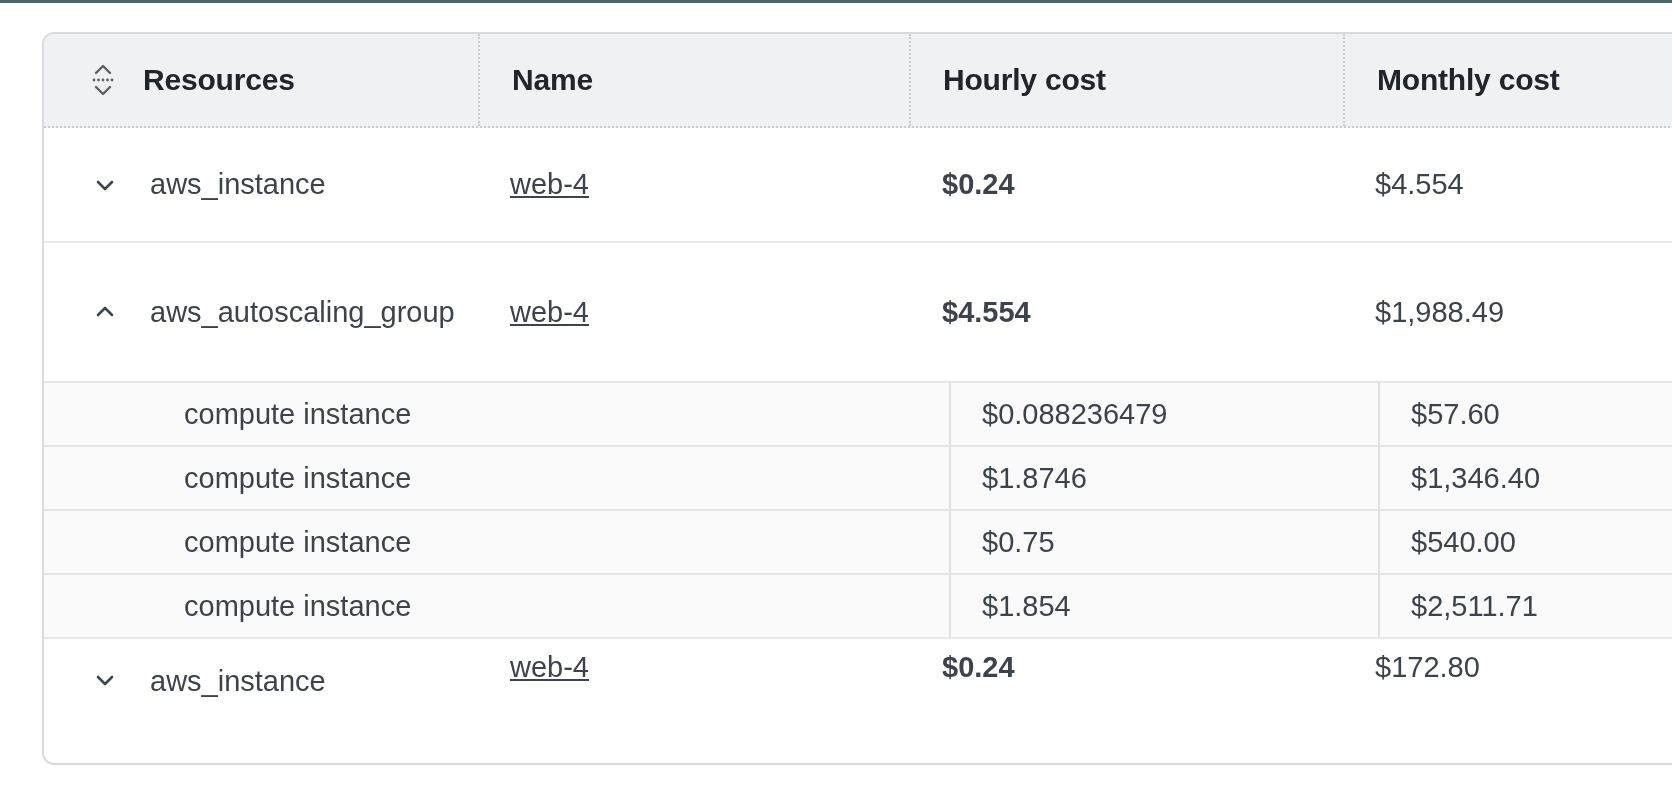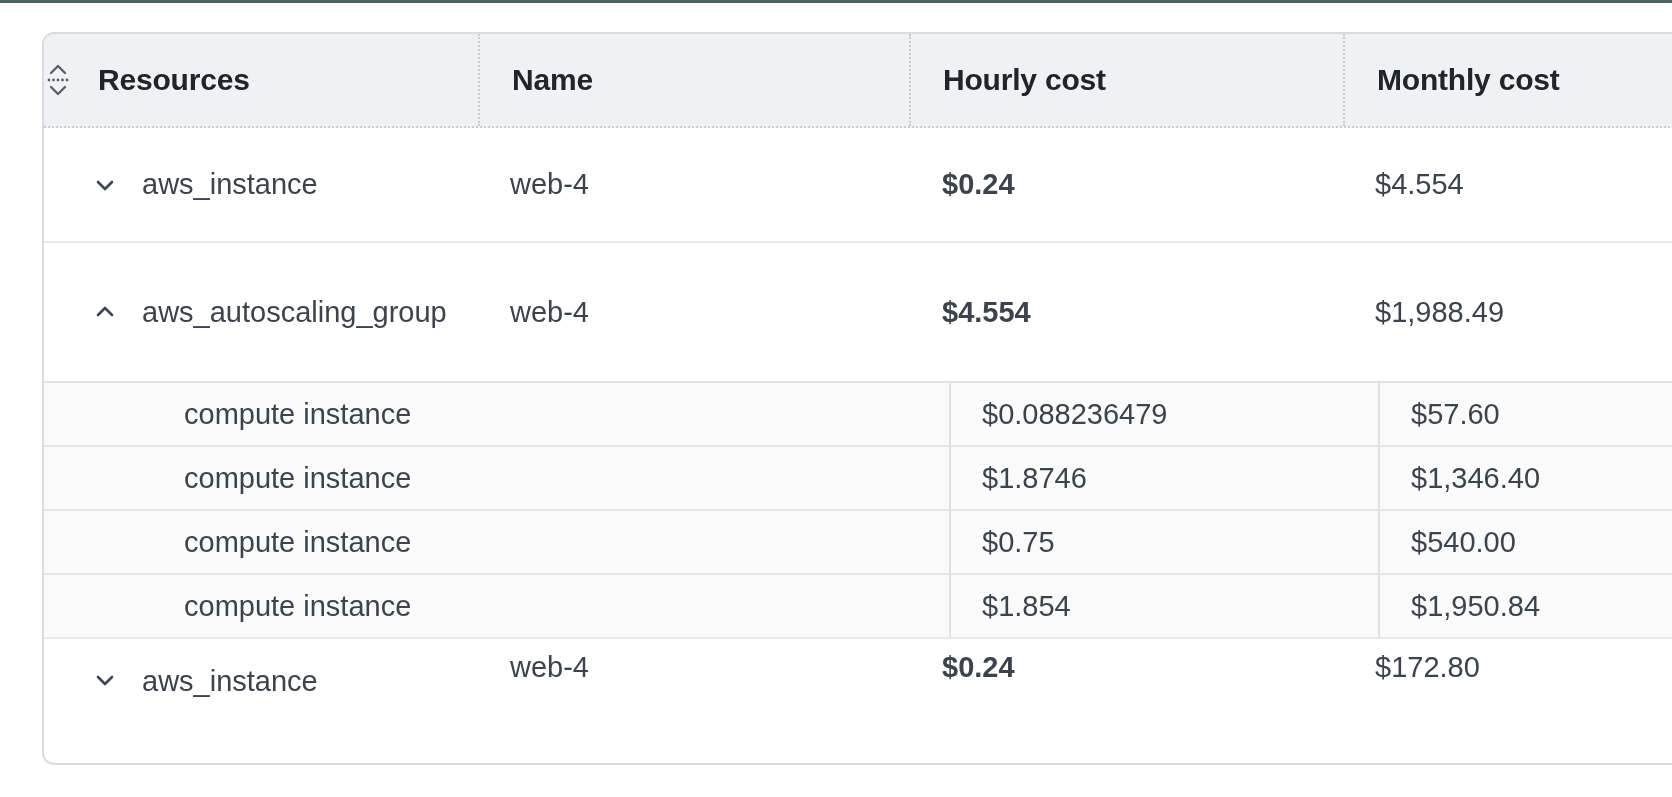--- a/index.html
+++ b/index.html
@@ -13,26 +13,26 @@
     position:absolute;left:42px;top:32px;width:1742px;height:733px;
     border:2px solid #d9dbde;border-radius:12px;overflow:hidden;
     box-sizing:border-box;background:#ffffff;
   }
   .row{display:flex;box-sizing:border-box;width:100%;}
   .thead{
     height:94px;background:#f0f1f3;border-bottom:2px dotted #c8ccd1;
     font-weight:700;font-size:30px;color:#20242b;letter-spacing:-0.2px;
   }
   .th{display:flex;align-items:center;box-sizing:border-box;}
-  .hc1{width:434px;gap:26px;}
+  .hc1{width:434px;padding-left:45px;gap:26px;}
   .hdiv{border-left:2px dotted #c8ccd1;padding-left:32px;text-align:right;}
   .w2{width:431px;} .w3{width:434px;} .w4{flex:1;}
   .cell{display:flex;align-items:center;box-sizing:border-box;font-size:29px;color:#3d434d;}
-  .rc{width:434px;padding-left:46px;gap:22px;}
-  .nc{width:431px;padding-left:32px;}
+  .rc{width:434px;padding-left:46px;gap:30px;}
+  .nc{width:431px;padding-left:32px;text-decoration:underline;}
   .cc{width:434px;padding-left:33px;font-weight:bold;}
   .mc{flex:1;padding-left:32px;}
   .h113{height:113px;} .h140{height:140px;} .h129{height:129px;} .h64{height:64px;}
   .bt{border-top:2px solid #e6e8eb;}
   .sub{background:#fafafa;border-top:2px solid #e2e4e7;}
   .sub-name{width:865px;padding-left:100px;margin-left:40px;}
   .sub-val{width:429px;padding-left:31px;border-left:2px solid #dfe1e4;}
   .sub-val-m{flex:1;padding-left:31px;border-left:2px solid #dfe1e4;}
   .row-last .nc,.row-last .cc,.row-last .mc{align-items:flex-start;padding-top:12px;}
   .row-last .rc{align-items:flex-start;padding-top:26px;}
@@ -145,21 +145,21 @@
       </div>
   </div>
   <div class="row h64 sub">
     <div class="cell sub-name">
         <span>compute instance</span>
       </div>
     <div class="cell sub-val">
         <span>$1.854</span>
       </div>
     <div class="cell sub-val-m">
-        <span>$1,950.84</span>
+        <span>$2,511.71</span>
       </div>
   </div>
 
   <div class="row h129 bt row-last">
     <div class="cell rc">
       <span class="icon">
         <svg width="30" height="30" viewBox="0 0 30 30">
             <path d="M8 12 L15 19 L22 12" fill="none" stroke="#40464f" stroke-width="2.6" stroke-linecap="round" stroke-linejoin="round"></path>
           </svg>
       </span>

